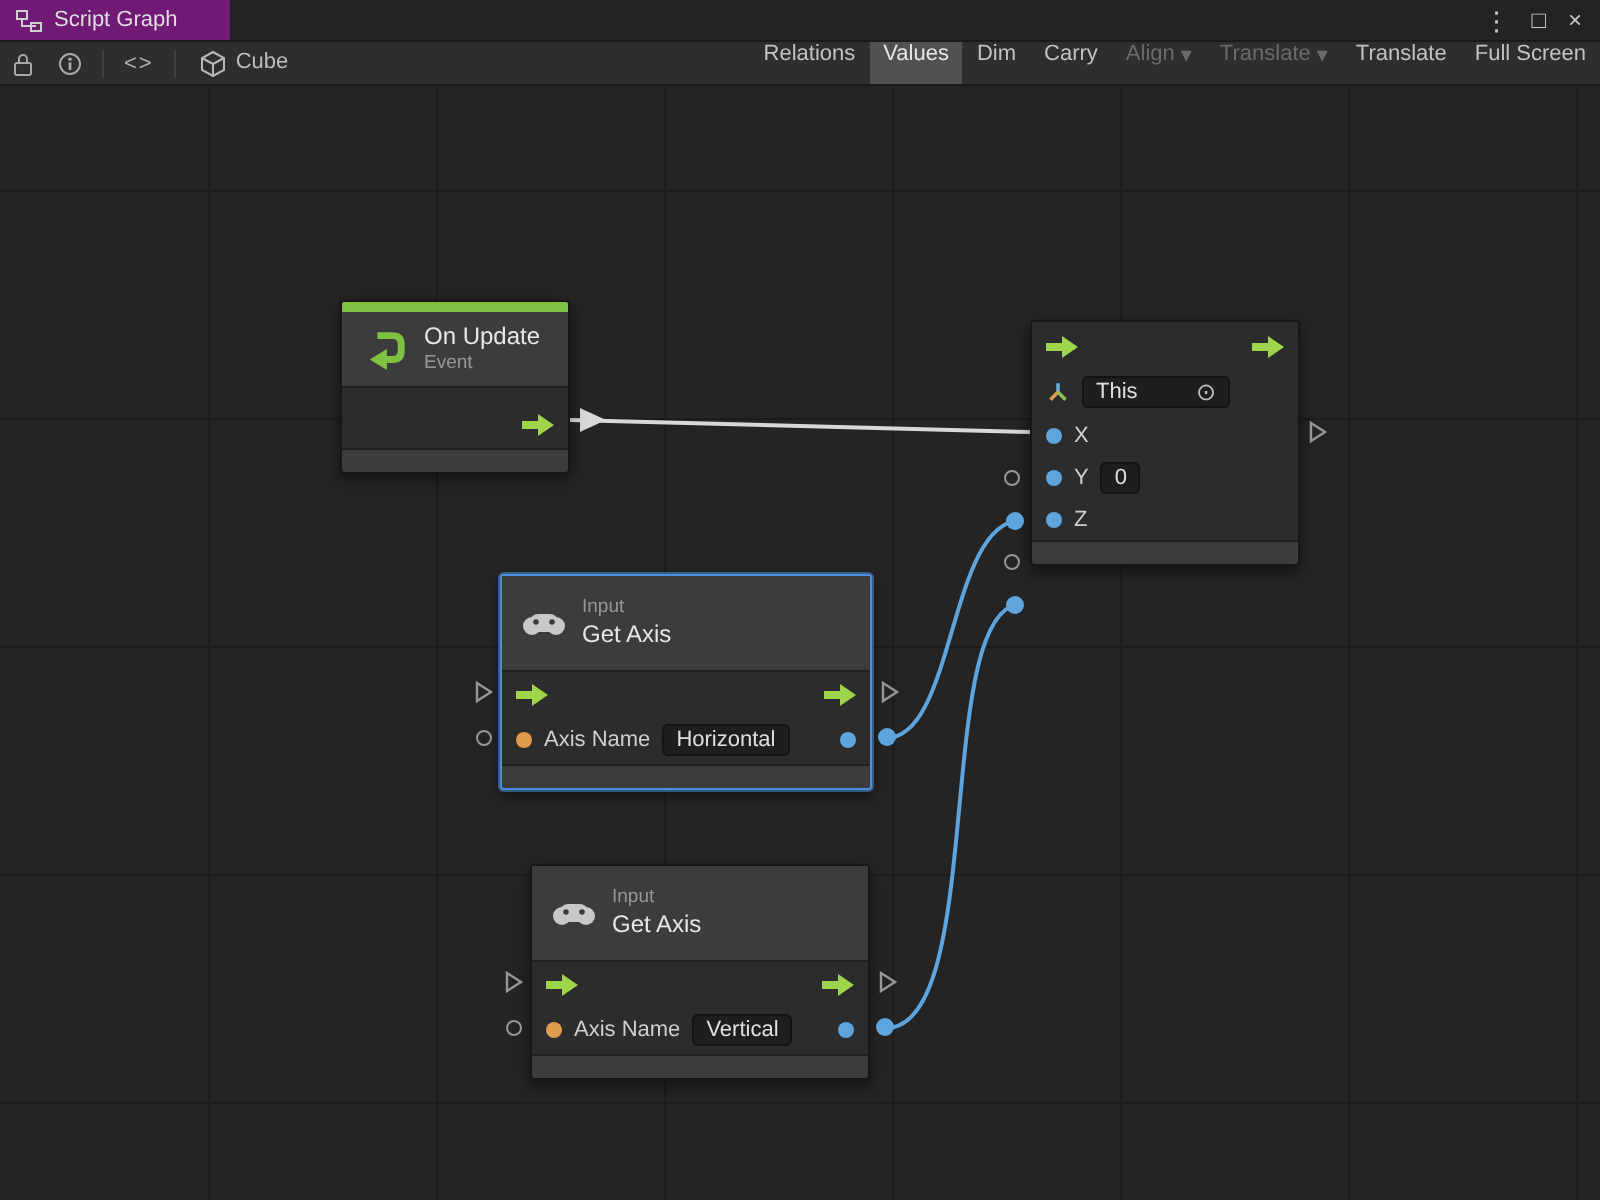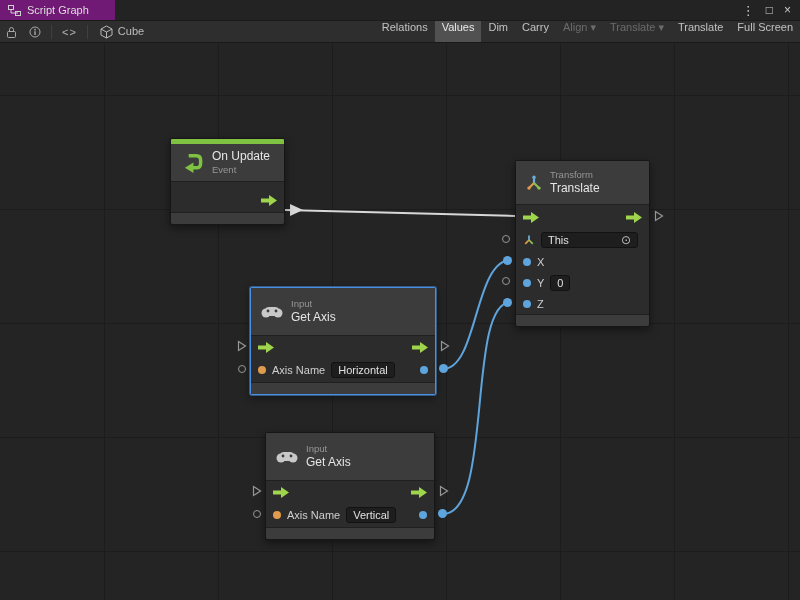--- a/index.html
+++ b/index.html
@@ -45,21 +45,21 @@
   .ttl{font-size:12px;color:#e6e6e6;line-height:15px}
   .ports{background:#2c2c2c}
   .prow{display:flex;align-items:center;gap:6px;padding:0 7px}
   .spacer{flex:1}
   .node-footer{height:12px;background:#3c3c3c;border-top:1px solid #202020;border-radius:0 0 2px 2px}
   .dot{width:8px;height:8px;border-radius:50%;flex:none}
   .dot.orange{background:#e09b4d}
   .dot.blue{background:#5ea4dd}
   .plabel{font-size:11px;color:#cfcfcf;white-space:nowrap}
   .field{display:inline-flex;align-items:center;background:#1e1e1e;border:1px solid #121212;border-radius:3px;height:16px;padding:0 6px;font-size:11px;color:#e0e0e0;white-space:nowrap}
-  .field.this-field{width:97px;justify-content:space-between}
+  .field.this-field{width:74px;justify-content:space-between}
   .target-glyph{color:#bdbdbd;font-size:12px;line-height:1}
   .arrow-icon{display:flex;flex:none}
 
   
   .pmark{position:absolute;z-index:4}
   .pmark.circ{width:8px;height:8px;border:1px solid #969696;border-radius:50%}
   .pmark.dotb{width:9px;height:9px;border-radius:50%;background:#5ea4dd}
 </style>
 </head>
 <body>
@@ -138,21 +138,21 @@
 
 <div class="canvas"></div>
 
 <svg class="wires" viewBox="0 0 800 600">
   <path d="M285 210 L515 216" stroke="#d8d8d8" stroke-width="2" fill="none"></path>
   <polygon points="290,204 303,210 290,216" fill="#d8d8d8"></polygon>
   <path d="M443 369 C478 369 474 260 511 260" stroke="#5ea4dd" stroke-width="2" fill="none"></path>
   <path d="M443 514 C494 514 466 302 511 302" stroke="#5ea4dd" stroke-width="2" fill="none"></path>
 </svg>
 
-<div class="node" style="left:170px;top:138px;width:115px">
+<div class="node" style="left:170px;top:150px;width:115px">
   <div class="accent"></div>
   <div class="node-header" style="height:38px">
     <span class="arrow-icon">
       <svg width="23" height="21" viewBox="0 0 24 22">
         <path d="M8 4 H16 Q20.5 4 20.5 8.5 V12 Q20.5 16.5 16 16.5 H12" fill="none" stroke="#7fc241" stroke-width="3.6"></path>
         <path d="M13 11 V22 L4 16.5 Z" fill="#7fc241"></path>
       </svg>
     </span>
     <div class="nh-titles">
       <div class="ttl">On Update</div>
@@ -165,36 +165,20 @@
         <svg width="16" height="11" viewBox="0 0 16 11">
             <path d="M0 3.5 h8 V0 l8 5.5 L8 11 V7.5 H0 z" fill="#9ed54c"></path>
           </svg>
       </span>
     </div>
   </div>
   <div class="node-footer"></div>
 </div>
 
 <div class="node" style="left:515px;top:160px;width:135px">
-  <div class="node-header" style="height:44px">
-    <span class="arrow-icon">
-      <svg width="16" height="16" viewBox="0 0 15 15">
-        <line x1="7.5" y1="7.5" x2="7.5" y2="2" stroke="#6aaede" stroke-width="2"></line>
-        <line x1="7.5" y1="7.5" x2="2.8" y2="12.3" stroke="#e09b4d" stroke-width="2"></line>
-        <line x1="7.5" y1="7.5" x2="12.2" y2="12.3" stroke="#8cc152" stroke-width="2"></line>
-        <circle cx="7.5" cy="2" r="1.6" fill="#6aaede"></circle>
-        <circle cx="2.8" cy="12.3" r="1.6" fill="#e09b4d"></circle>
-        <circle cx="12.2" cy="12.3" r="1.6" fill="#8cc152"></circle>
-      </svg>
-    </span>
-    <div class="nh-titles">
-      <div class="cat">Transform</div>
-      <div class="ttl">Translate</div>
-    </div>
-  </div>
   <div class="ports">
     <div class="prow" style="height:24px;justify-content:space-between">
       <span class="arrow-icon">
         <svg width="16" height="11" viewBox="0 0 16 11">
             <path d="M0 3.5 h8 V0 l8 5.5 L8 11 V7.5 H0 z" fill="#9ed54c"></path>
           </svg>
       </span>
       <span class="arrow-icon">
         <svg width="16" height="11" viewBox="0 0 16 11">
             <path d="M0 3.5 h8 V0 l8 5.5 L8 11 V7.5 H0 z" fill="#9ed54c"></path>

